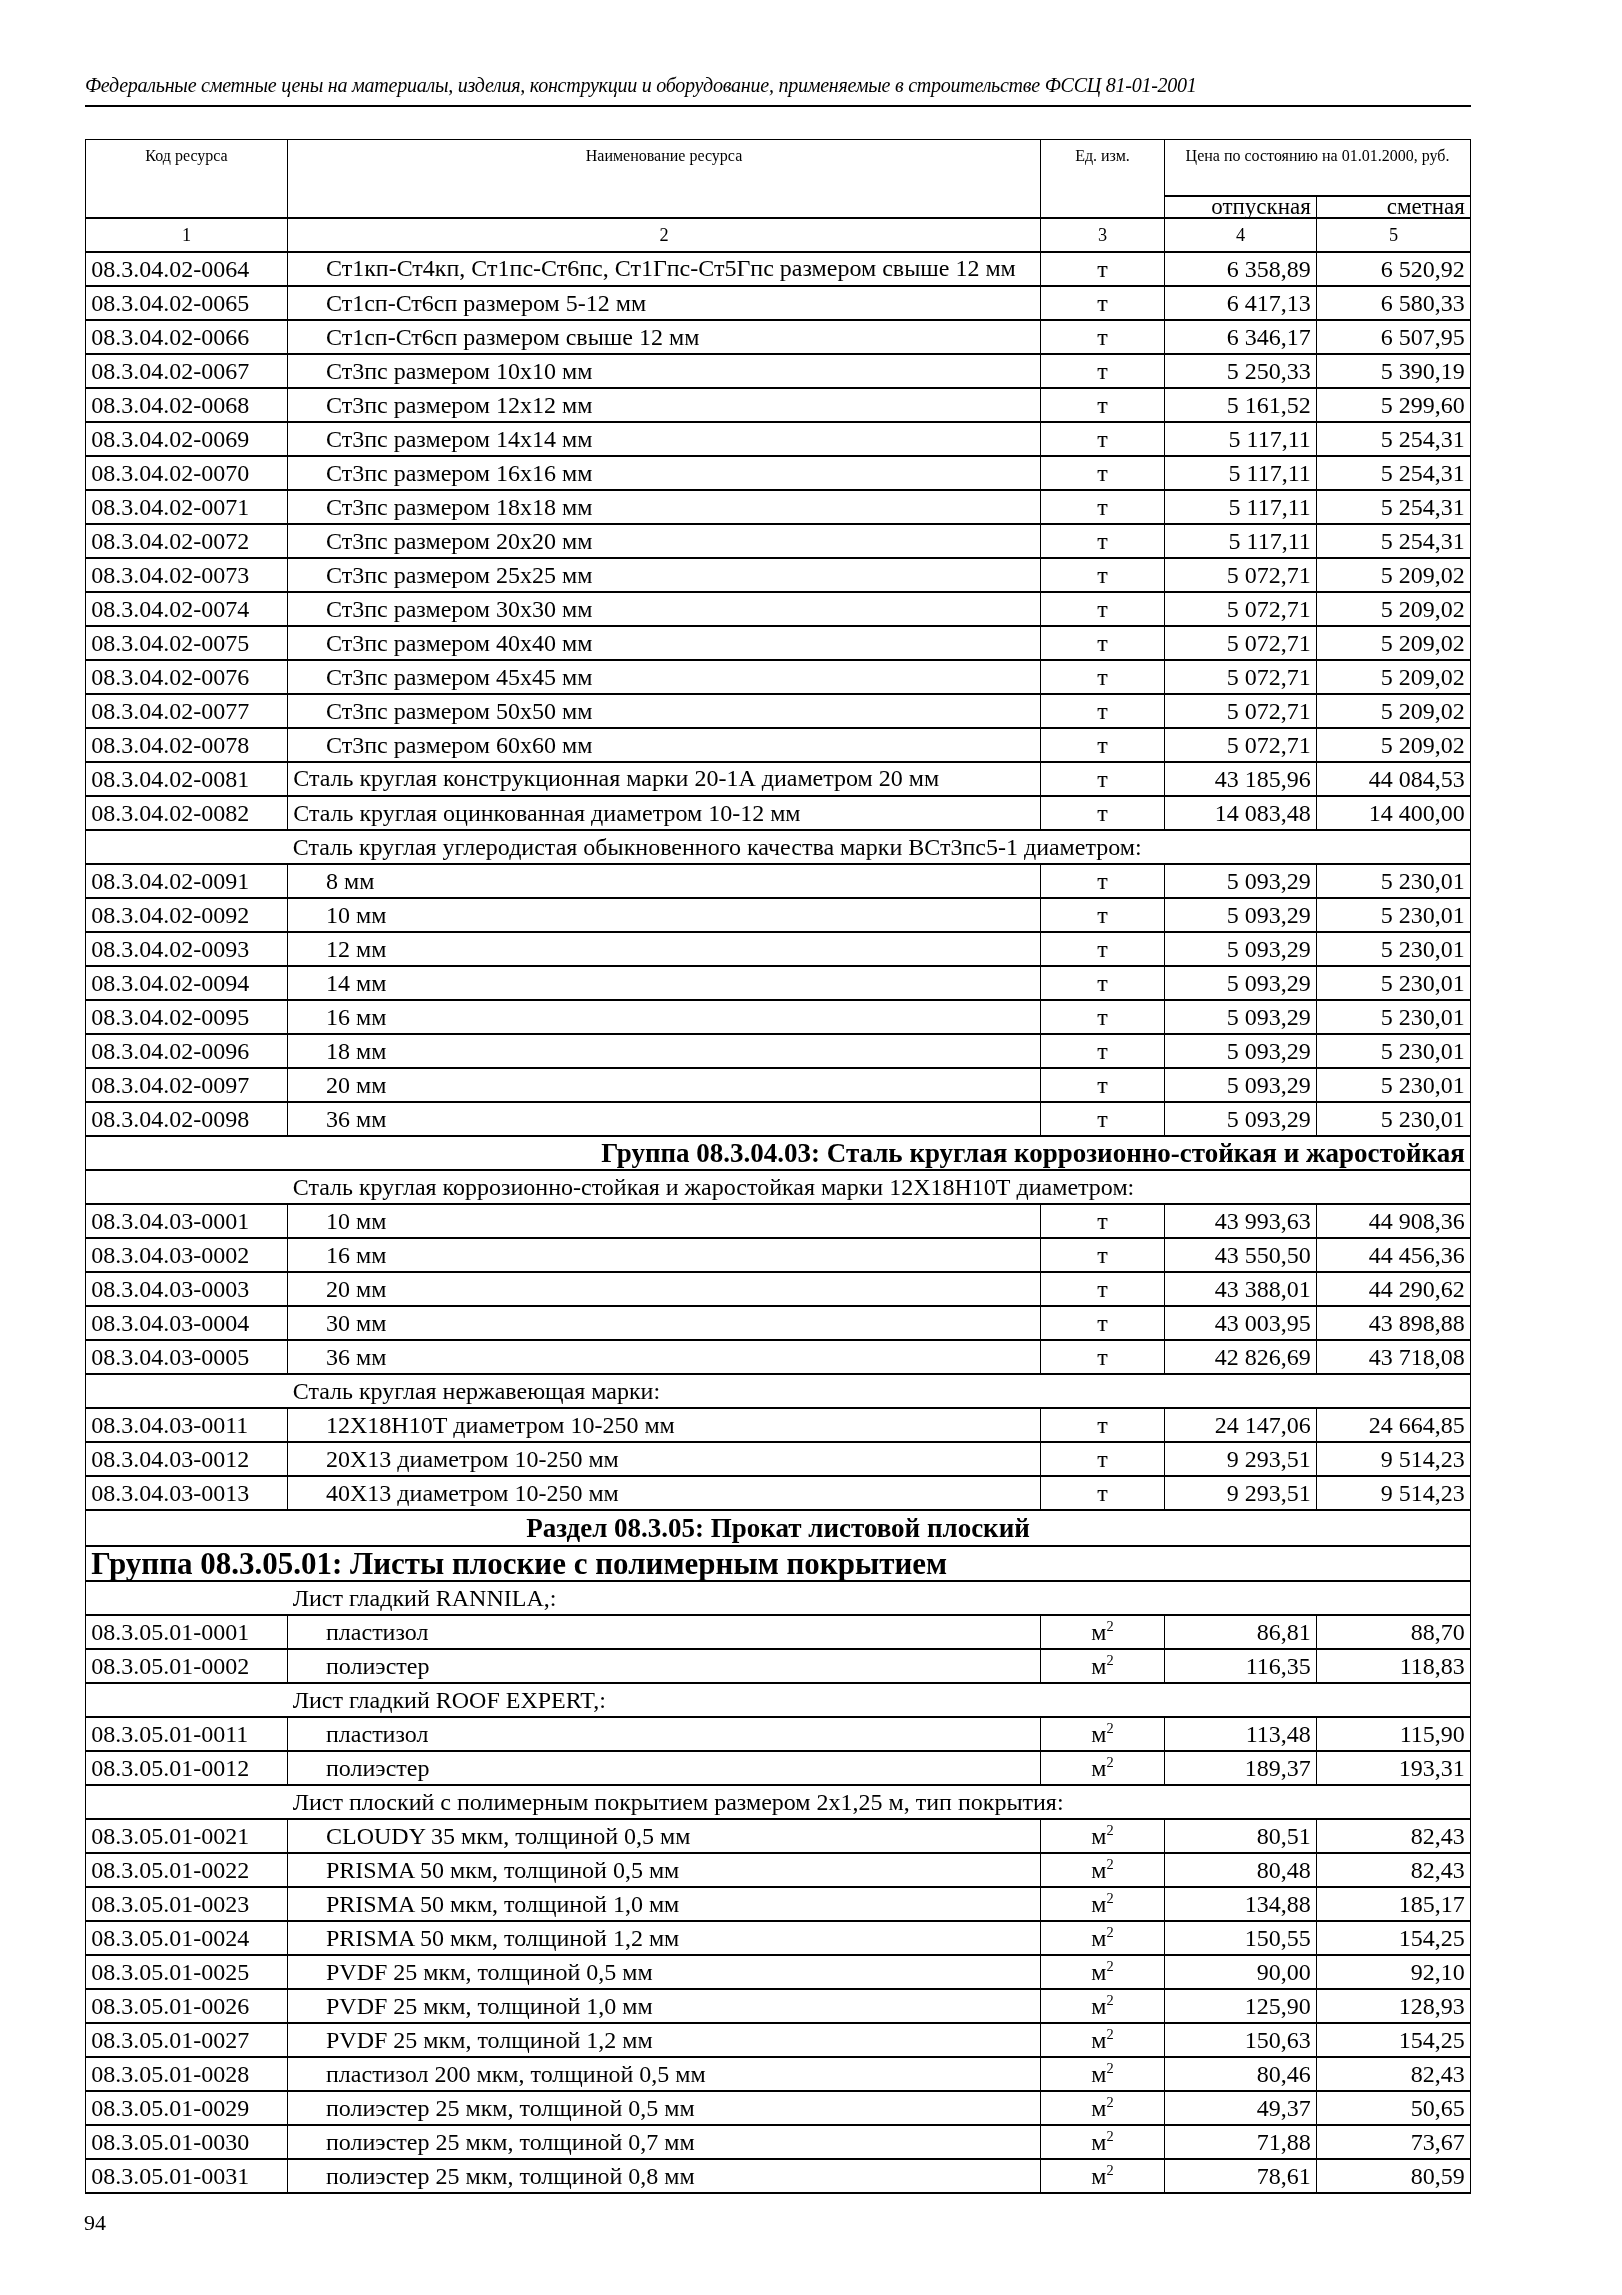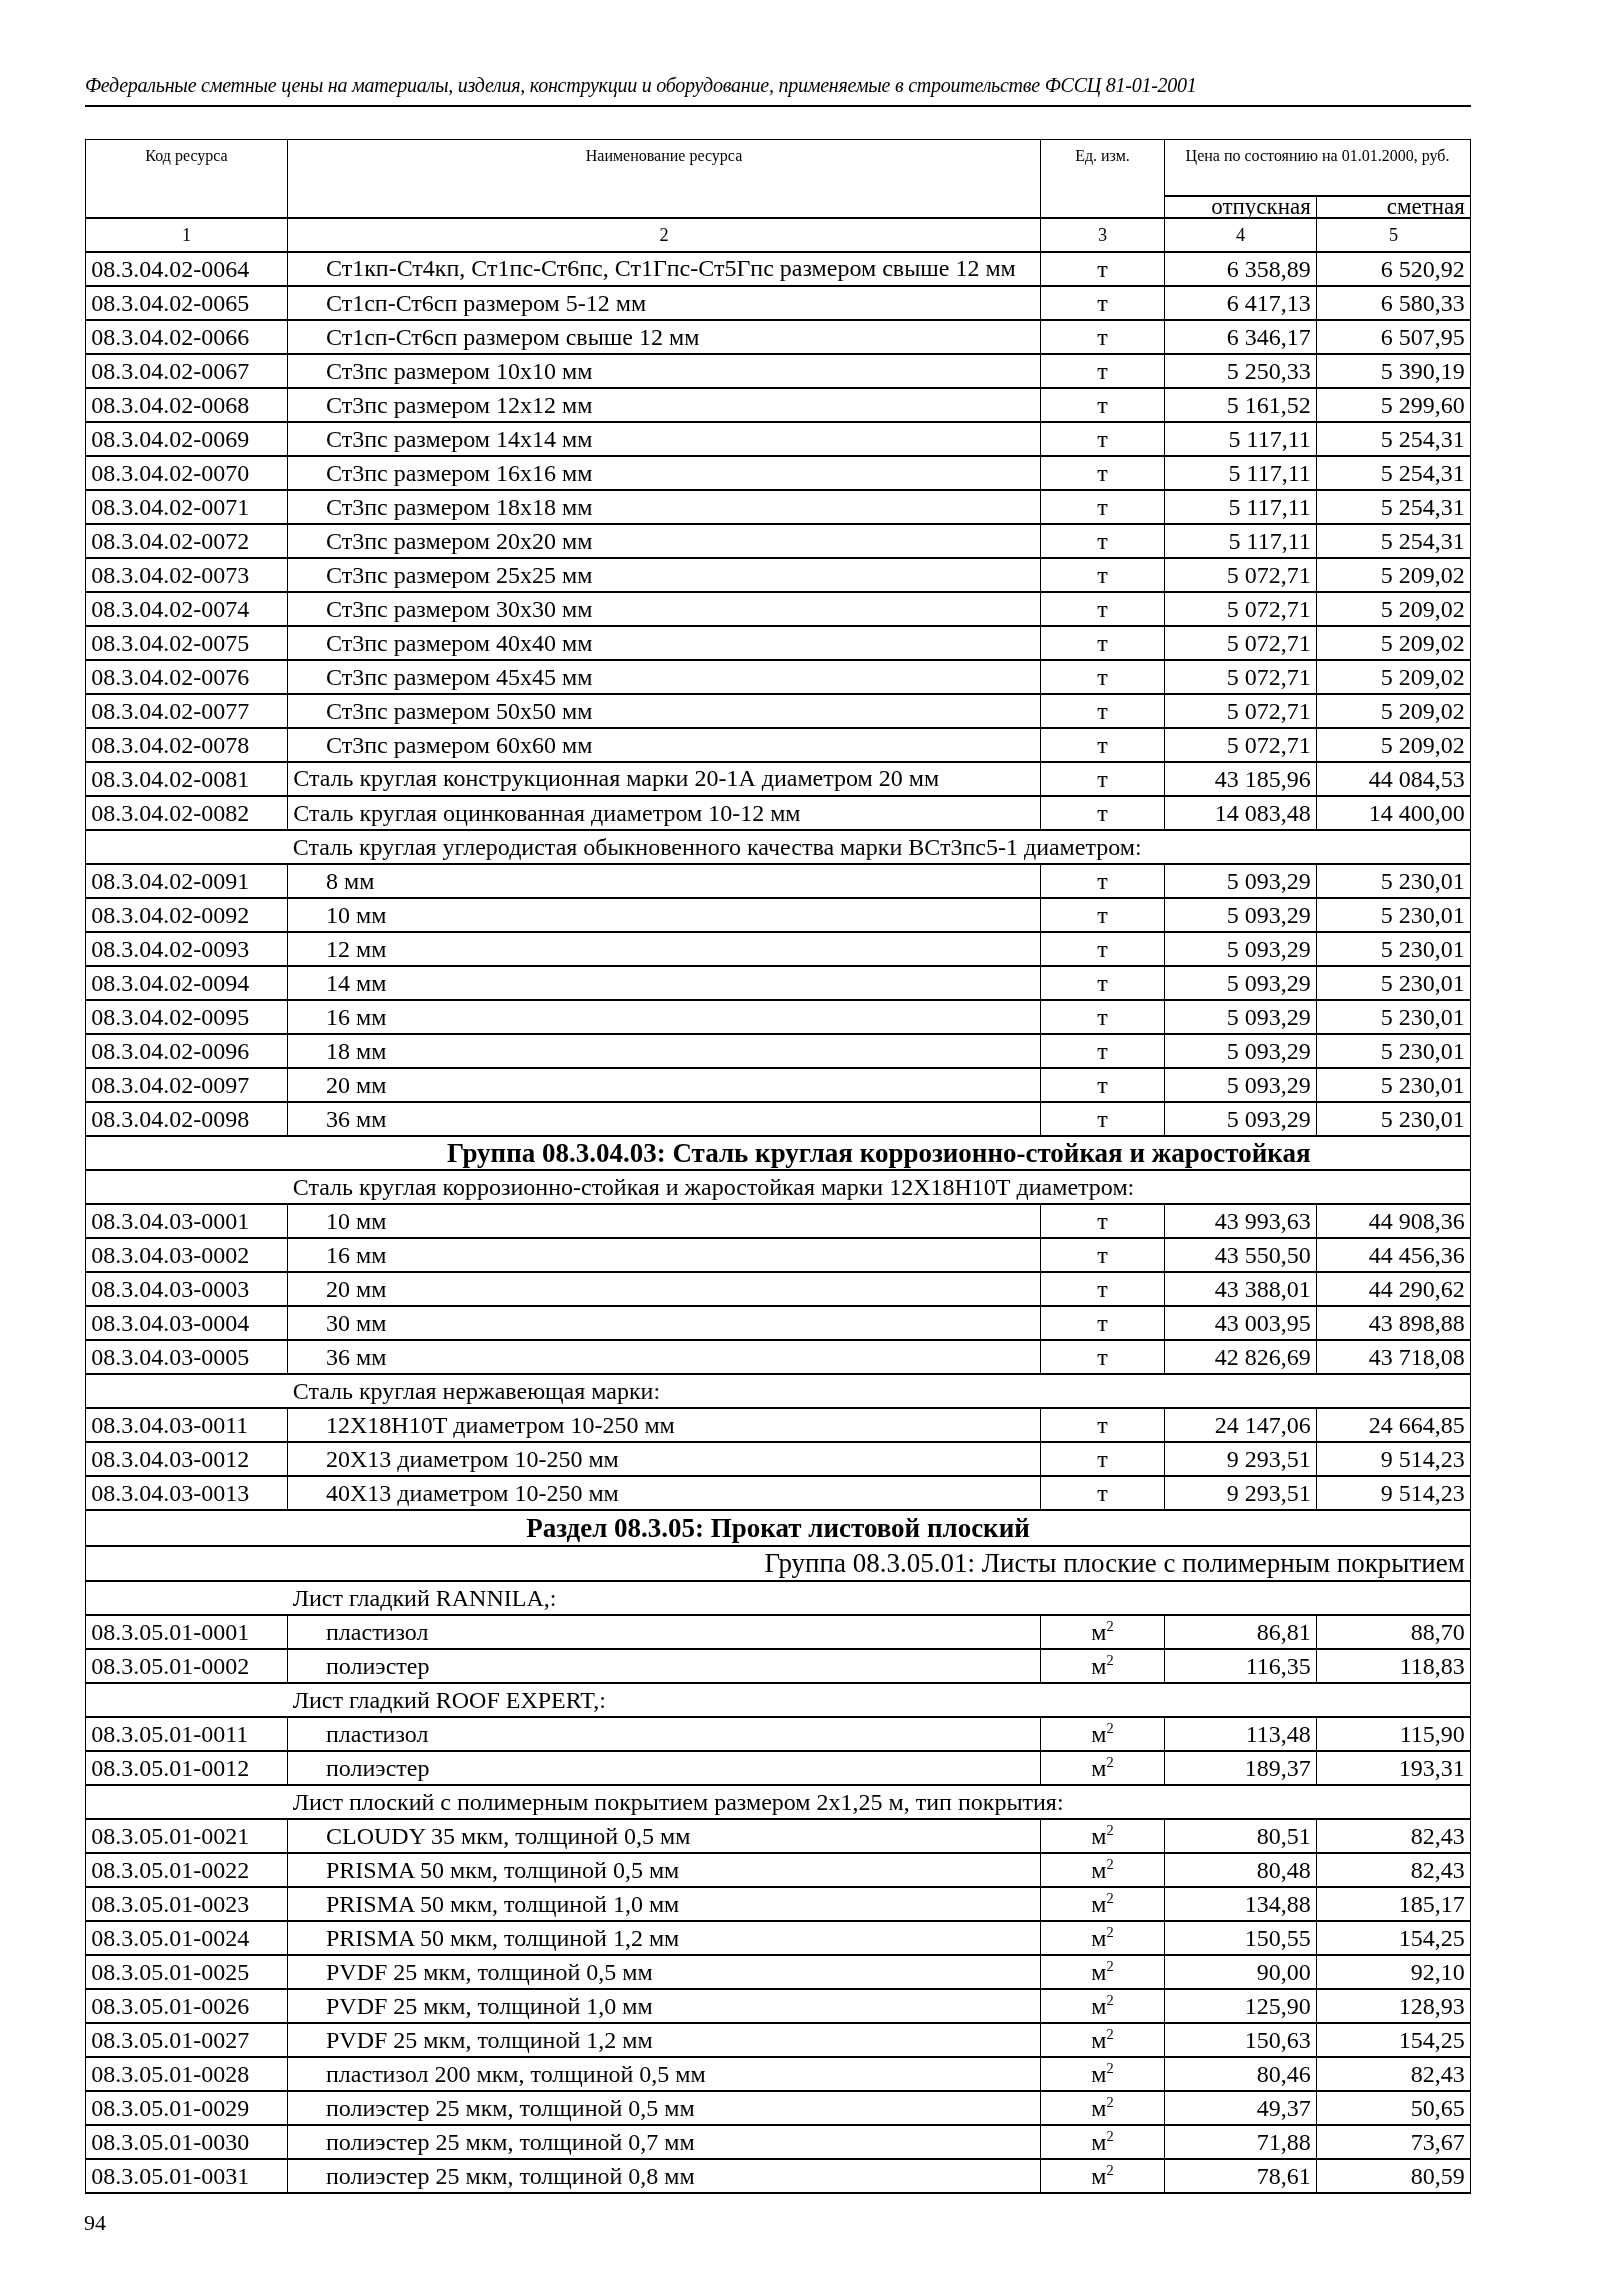--- a/index.html
+++ b/index.html
@@ -20,23 +20,23 @@
   .hdr th.sub { height: 19.6px; line-height: 19.6px; font-size: 23px; text-align: right; }
   .numrow td { text-align: center; font-size: 18.3px; line-height: 25px; border-top: 2px solid #000; }
   td.code { text-align: left; padding-left: 7.9px; }
   td.name { text-align: left; }
   td.name.ind { padding-left: 38px; }
   td.name.wrap { white-space: normal; line-height: 30px; }
   td.unit { text-align: center; }
   td.num { text-align: right; padding-right: 6.5px; }
   tr.sub-head td.blank { border-right: none; }
   tr.sub-head td.label { text-align: left; border-left: none; padding-left: 5.2px; }
-  tr.group td { font-weight: bold; font-size: 27px; text-align: center; padding-left: 5.2px; line-height: 32px; }
+  tr.group td { font-weight: bold; font-size: 27px; text-align: right; padding-left: 5.2px; line-height: 32px; }
   tr.section td { font-weight: bold; font-size: 27px; text-align: center; line-height: 34px; }
-  tr.group2 td { font-weight: normal; font-size: 27px; text-align: right; line-height: 33px; }
+  tr.group2 td { font-weight: bold; font-size: 31px; text-align: left; line-height: 33px; }
   sup { font-size: 14.4px; vertical-align: 9.2px; line-height: 0; }
   .page-num { position: absolute; left: 84px; top: 2210px; font-size: 22px; }
 </style>
 </head>
 <body>
 
 <div class="running-head">Федеральные сметные цены на материалы, изделия, конструкции и оборудование, применяемые в строительстве ФССЦ 81-01-2001</div>
 <div class="head-rule"></div>
 
 <table class="price">

